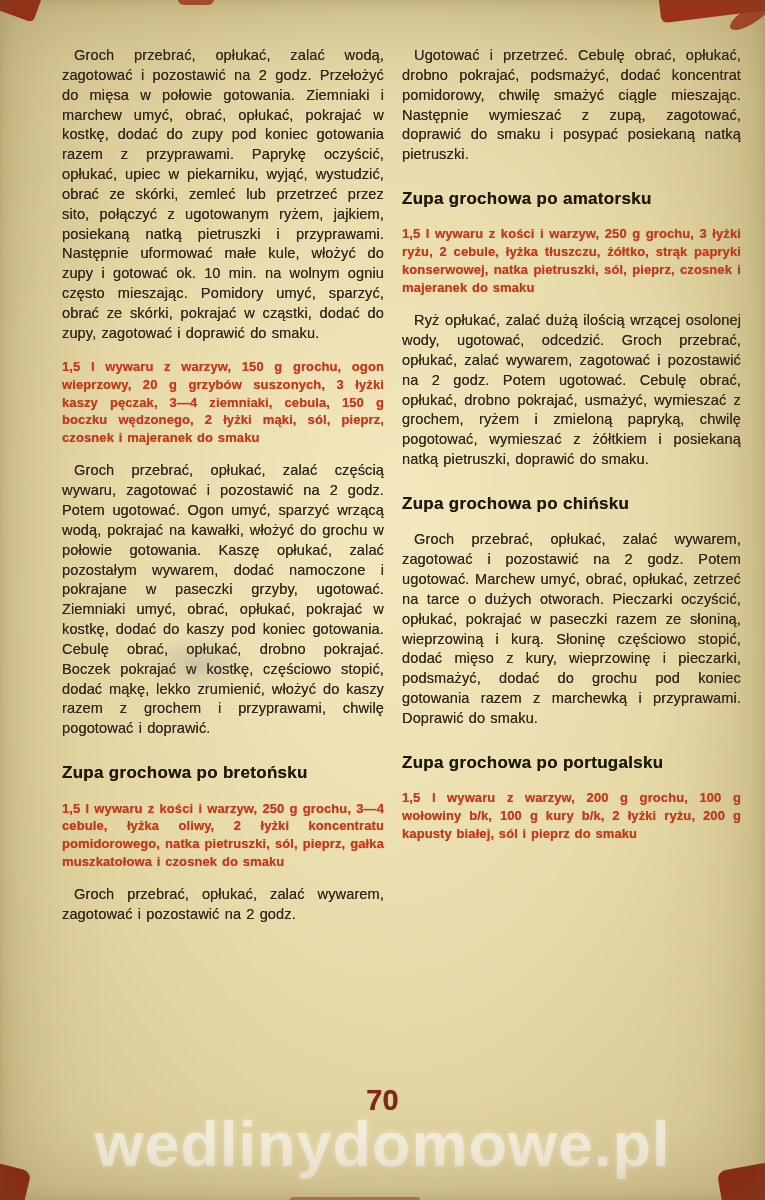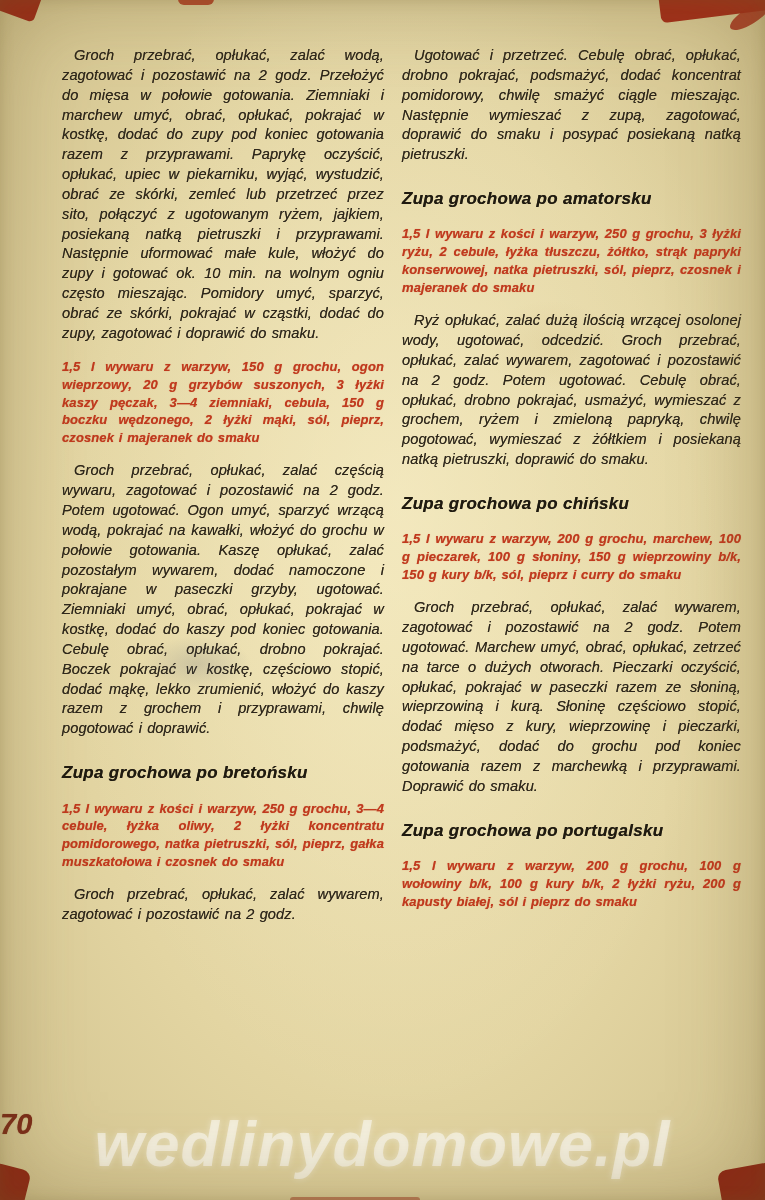--- a/index.html
+++ b/index.html
@@ -7,21 +7,20 @@
     width:765px;height:1200px;overflow:hidden;
     background:#b9a97e;
     font-family:"Liberation Sans","DejaVu Sans",sans-serif;
   }
   .page{
     position:relative;width:765px;height:1200px;overflow:hidden;
     background:
       radial-gradient(ellipse at 52% 42%, rgba(255,248,216,.40), rgba(255,248,216,0) 62%),
       radial-gradient(ellipse at 50% 50%, #ecdfae 0%, #e3d5a2 58%, #d2c38f 100%);
     color:#2d2619;
-    font-style:italic;
   }
   .vignette{position:absolute;inset:0;pointer-events:none;
     box-shadow:inset 0 0 90px rgba(110,90,40,.35), inset 0 0 14px rgba(110,90,40,.22);}
   .columns{display:flex;gap:18px;padding:46px 24px 0 62px;position:relative;}
   .col{display:block;}
   .col-left{width:322px;flex:0 0 322px;}
   .col-right{width:339px;flex:0 0 339px;}
   p.body{
     font-size:14.6px;line-height:1.36;text-align:justify;text-indent:12px;
     margin:0 0 14px;color:#2e271b;word-spacing:1px;letter-spacing:.1px;
@@ -31,21 +30,21 @@
     font-size:17px;line-height:1.2;font-weight:bold;color:#1f1a10;
     margin:24px 0 16px;letter-spacing:.3px;
     text-shadow:0 0 .6px rgba(31,26,16,.8);
   }
   p.ingredients{
     font-size:13px;line-height:1.38;font-weight:bold;text-align:justify;
     margin:0 0 14px;color:#c03a1e;word-spacing:1px;letter-spacing:.1px;
     text-shadow:0 0 .7px rgba(192,58,30,.7);
   }
   .pagenum{
-    position:absolute;left:0;right:0;top:1108px;
+    position:absolute;left:0;right:0;top:1084px;text-align:center;
     font-size:29px;font-weight:bold;color:#7c2a18;
     text-shadow:0 0 .8px rgba(124,42,24,.8);
   }
   .watermark{
     position:absolute;left:0;right:0;top:1108px;text-align:center;
     font-size:63px;font-weight:bold;letter-spacing:1px;
     color:rgba(255,255,255,.52);
     text-shadow:0 0 7px rgba(255,255,255,.38);
     pointer-events:none;white-space:nowrap;
   }
@@ -79,21 +78,20 @@
       <p class="ingredients">1,5 l wywaru z kości i warzyw, 250 g grochu, 3—4 cebule, łyżka oliwy, 2 łyżki koncentratu pomidorowego, natka pietruszki, sól, pieprz, gałka muszkatołowa i czosnek do smaku</p>
       <p class="body">Groch przebrać, opłukać, zalać wywarem, zagotować i pozostawić na 2 godz.</p>
     </div>
 
     <div class="col col-right">
       <p class="body">Ugotować i przetrzeć. Cebulę obrać, opłukać, drobno pokrajać, podsmażyć, dodać koncentrat pomidorowy, chwilę smażyć ciągle mieszając. Następnie wymieszać z zupą, zagotować, doprawić do smaku i posypać posiekaną natką pietruszki.</p>
       <h2 class="heading">Zupa grochowa po amatorsku</h2>
       <p class="ingredients">1,5 l wywaru z kości i warzyw, 250 g grochu, 3 łyżki ryżu, 2 cebule, łyżka tłuszczu, żółtko, strąk papryki konserwowej, natka pietruszki, sól, pieprz, czosnek i majeranek do smaku</p>
       <p class="body">Ryż opłukać, zalać dużą ilością wrzącej osolonej wody, ugotować, odcedzić. Groch przebrać, opłukać, zalać wywarem, zagotować i pozostawić na 2 godz. Potem ugotować. Cebulę obrać, opłukać, drobno pokrajać, usmażyć, wymieszać z grochem, ryżem i zmieloną papryką, chwilę pogotować, wymieszać z żółtkiem i posiekaną natką pietruszki, doprawić do smaku.</p>
       <h2 class="heading">Zupa grochowa po chińsku</h2>
-      <p class="ingredients">1,5 l wywaru z warzyw, 200 g grochu, marchew, 100 g pieczarek, 100 g słoniny, 150 g wieprzowiny b/k, 150 g kury b/k, sól, pieprz i curry do smaku</p>
       <p class="body">Groch przebrać, opłukać, zalać wywarem, zagotować i pozostawić na 2 godz. Potem ugotować. Marchew umyć, obrać, opłukać, zetrzeć na tarce o dużych otworach. Pieczarki oczyścić, opłukać, pokrajać w paseczki razem ze słoniną, wieprzowiną i kurą. Słoninę częściowo stopić, dodać mięso z kury, wieprzowinę i pieczarki, podsmażyć, dodać do grochu pod koniec gotowania razem z marchewką i przyprawami. Doprawić do smaku.</p>
       <h2 class="heading">Zupa grochowa po portugalsku</h2>
       <p class="ingredients">1,5 l wywaru z warzyw, 200 g grochu, 100 g wołowiny b/k, 100 g kury b/k, 2 łyżki ryżu, 200 g kapusty białej, sól i pieprz do smaku</p>
     </div>
 
   </div>
 
   <div class="stain1"></div>
 
   <div class="pagenum">70</div>

